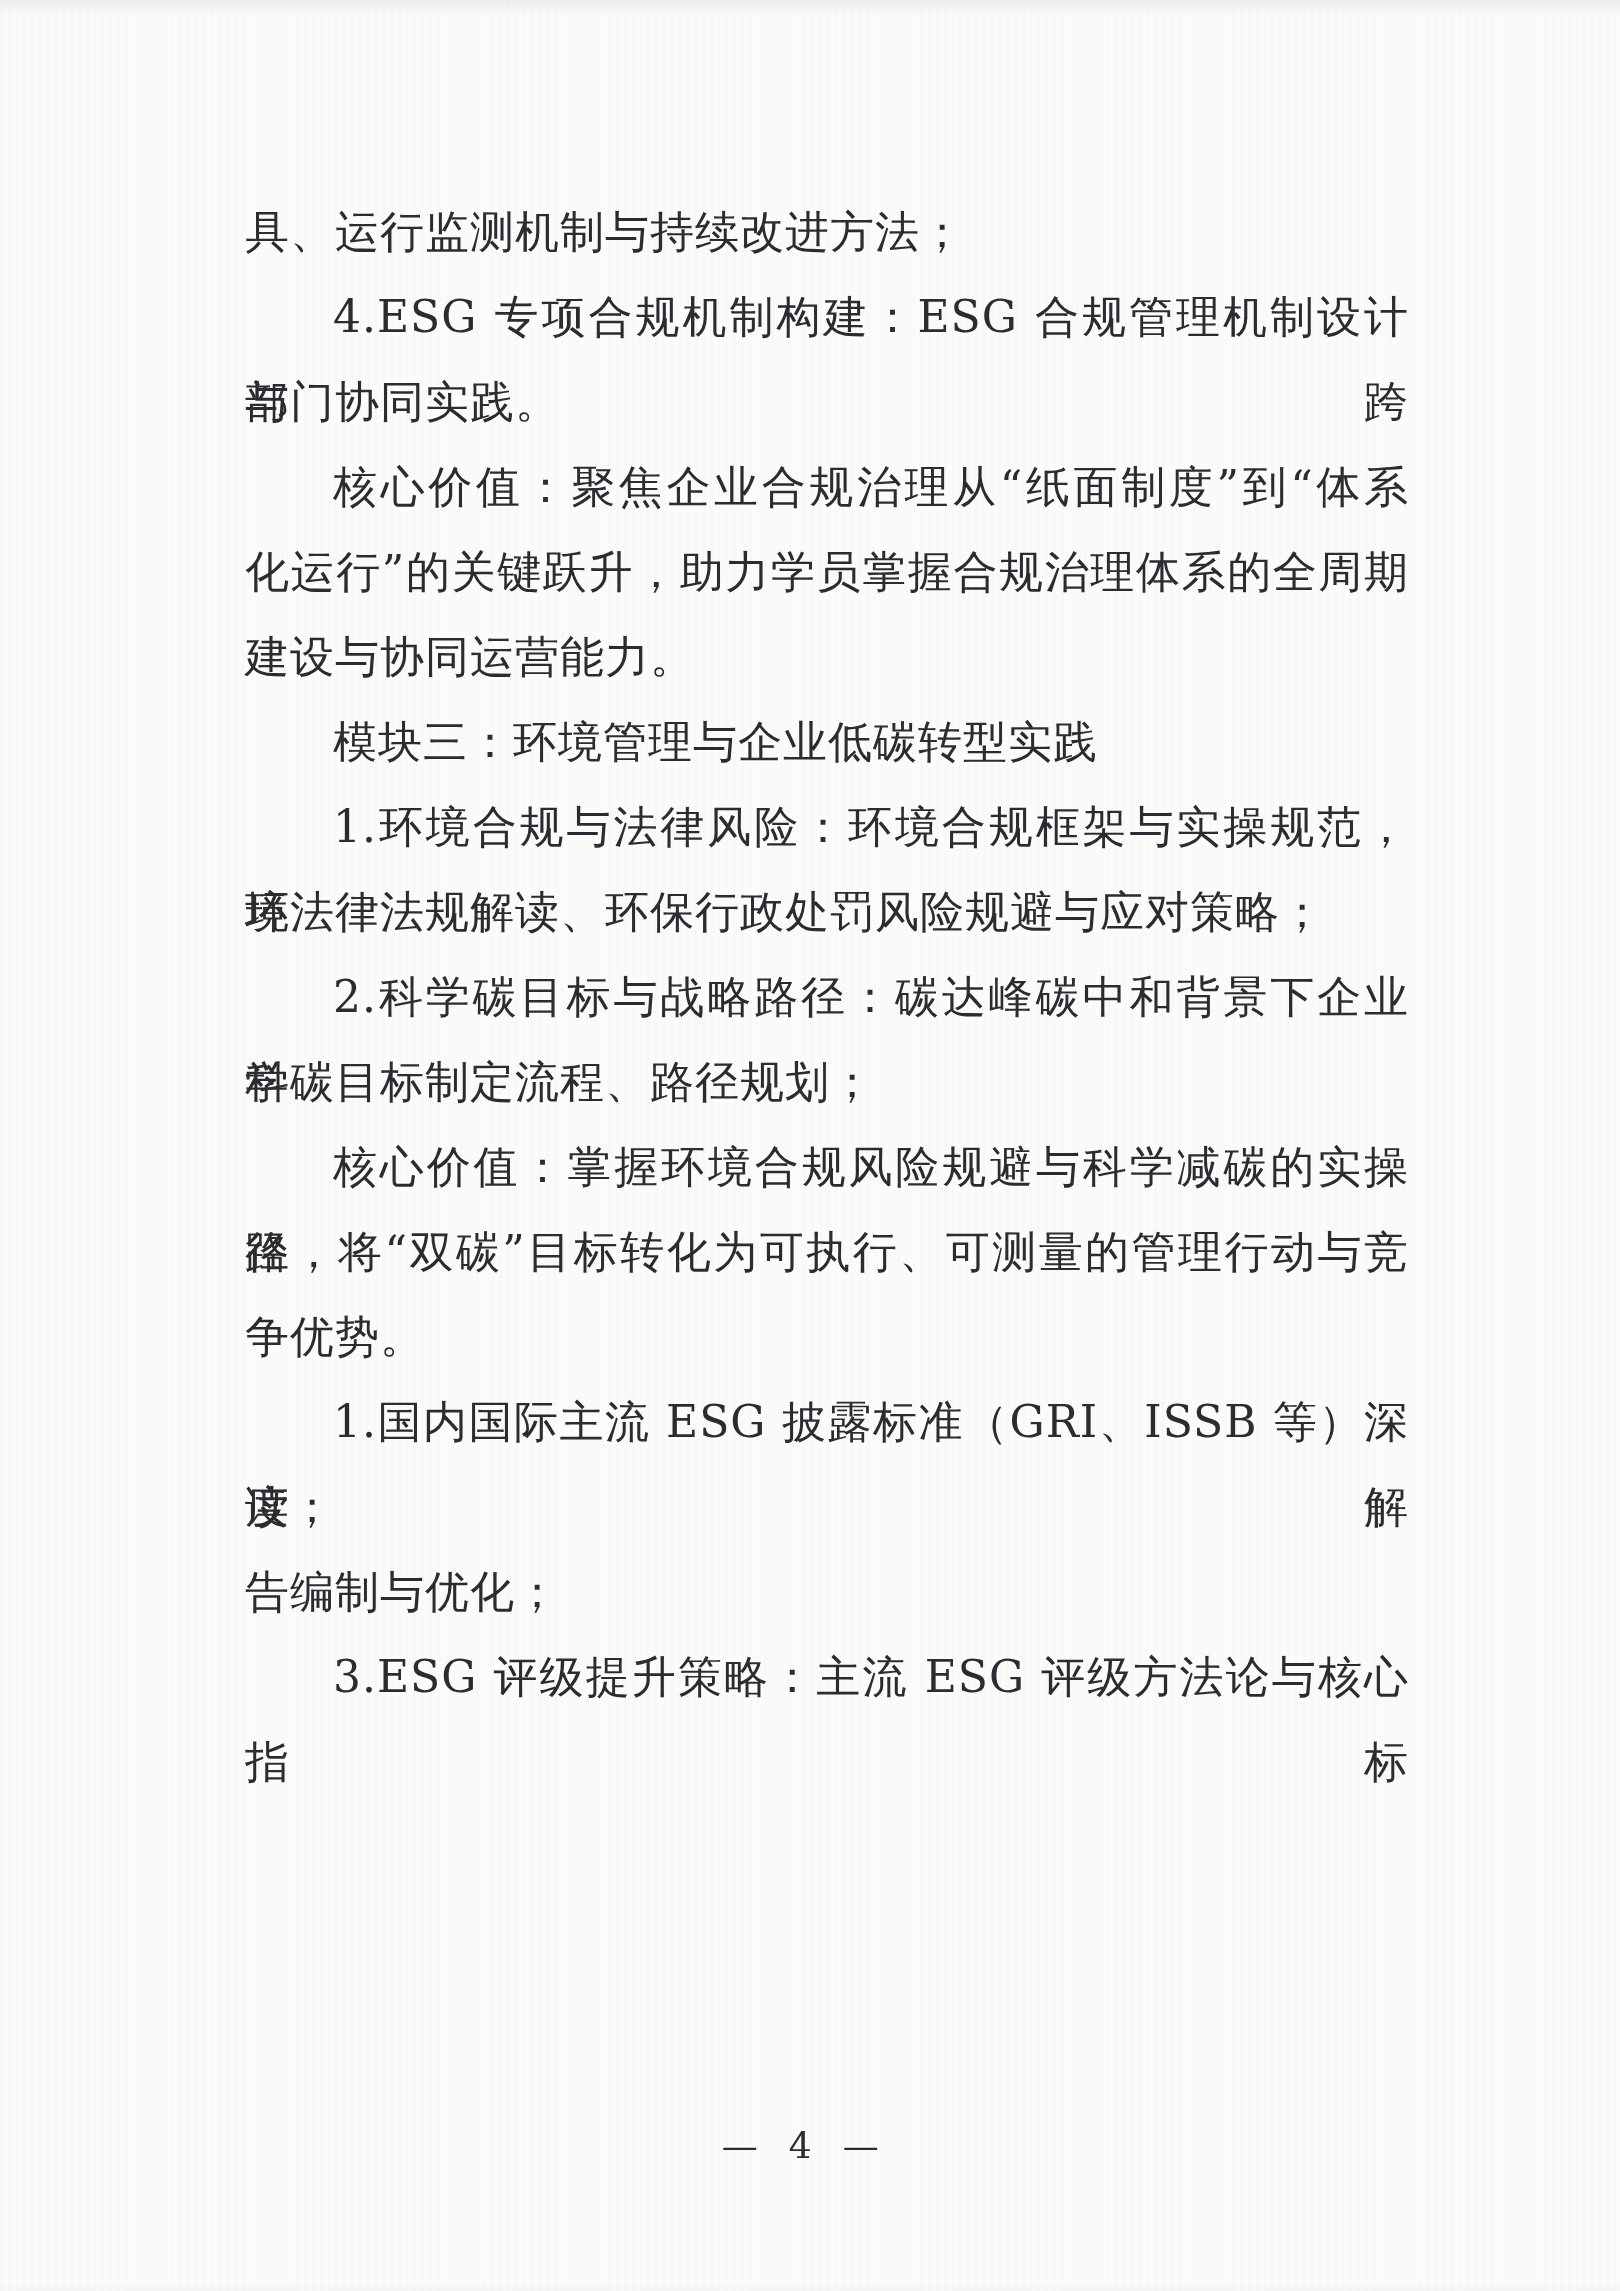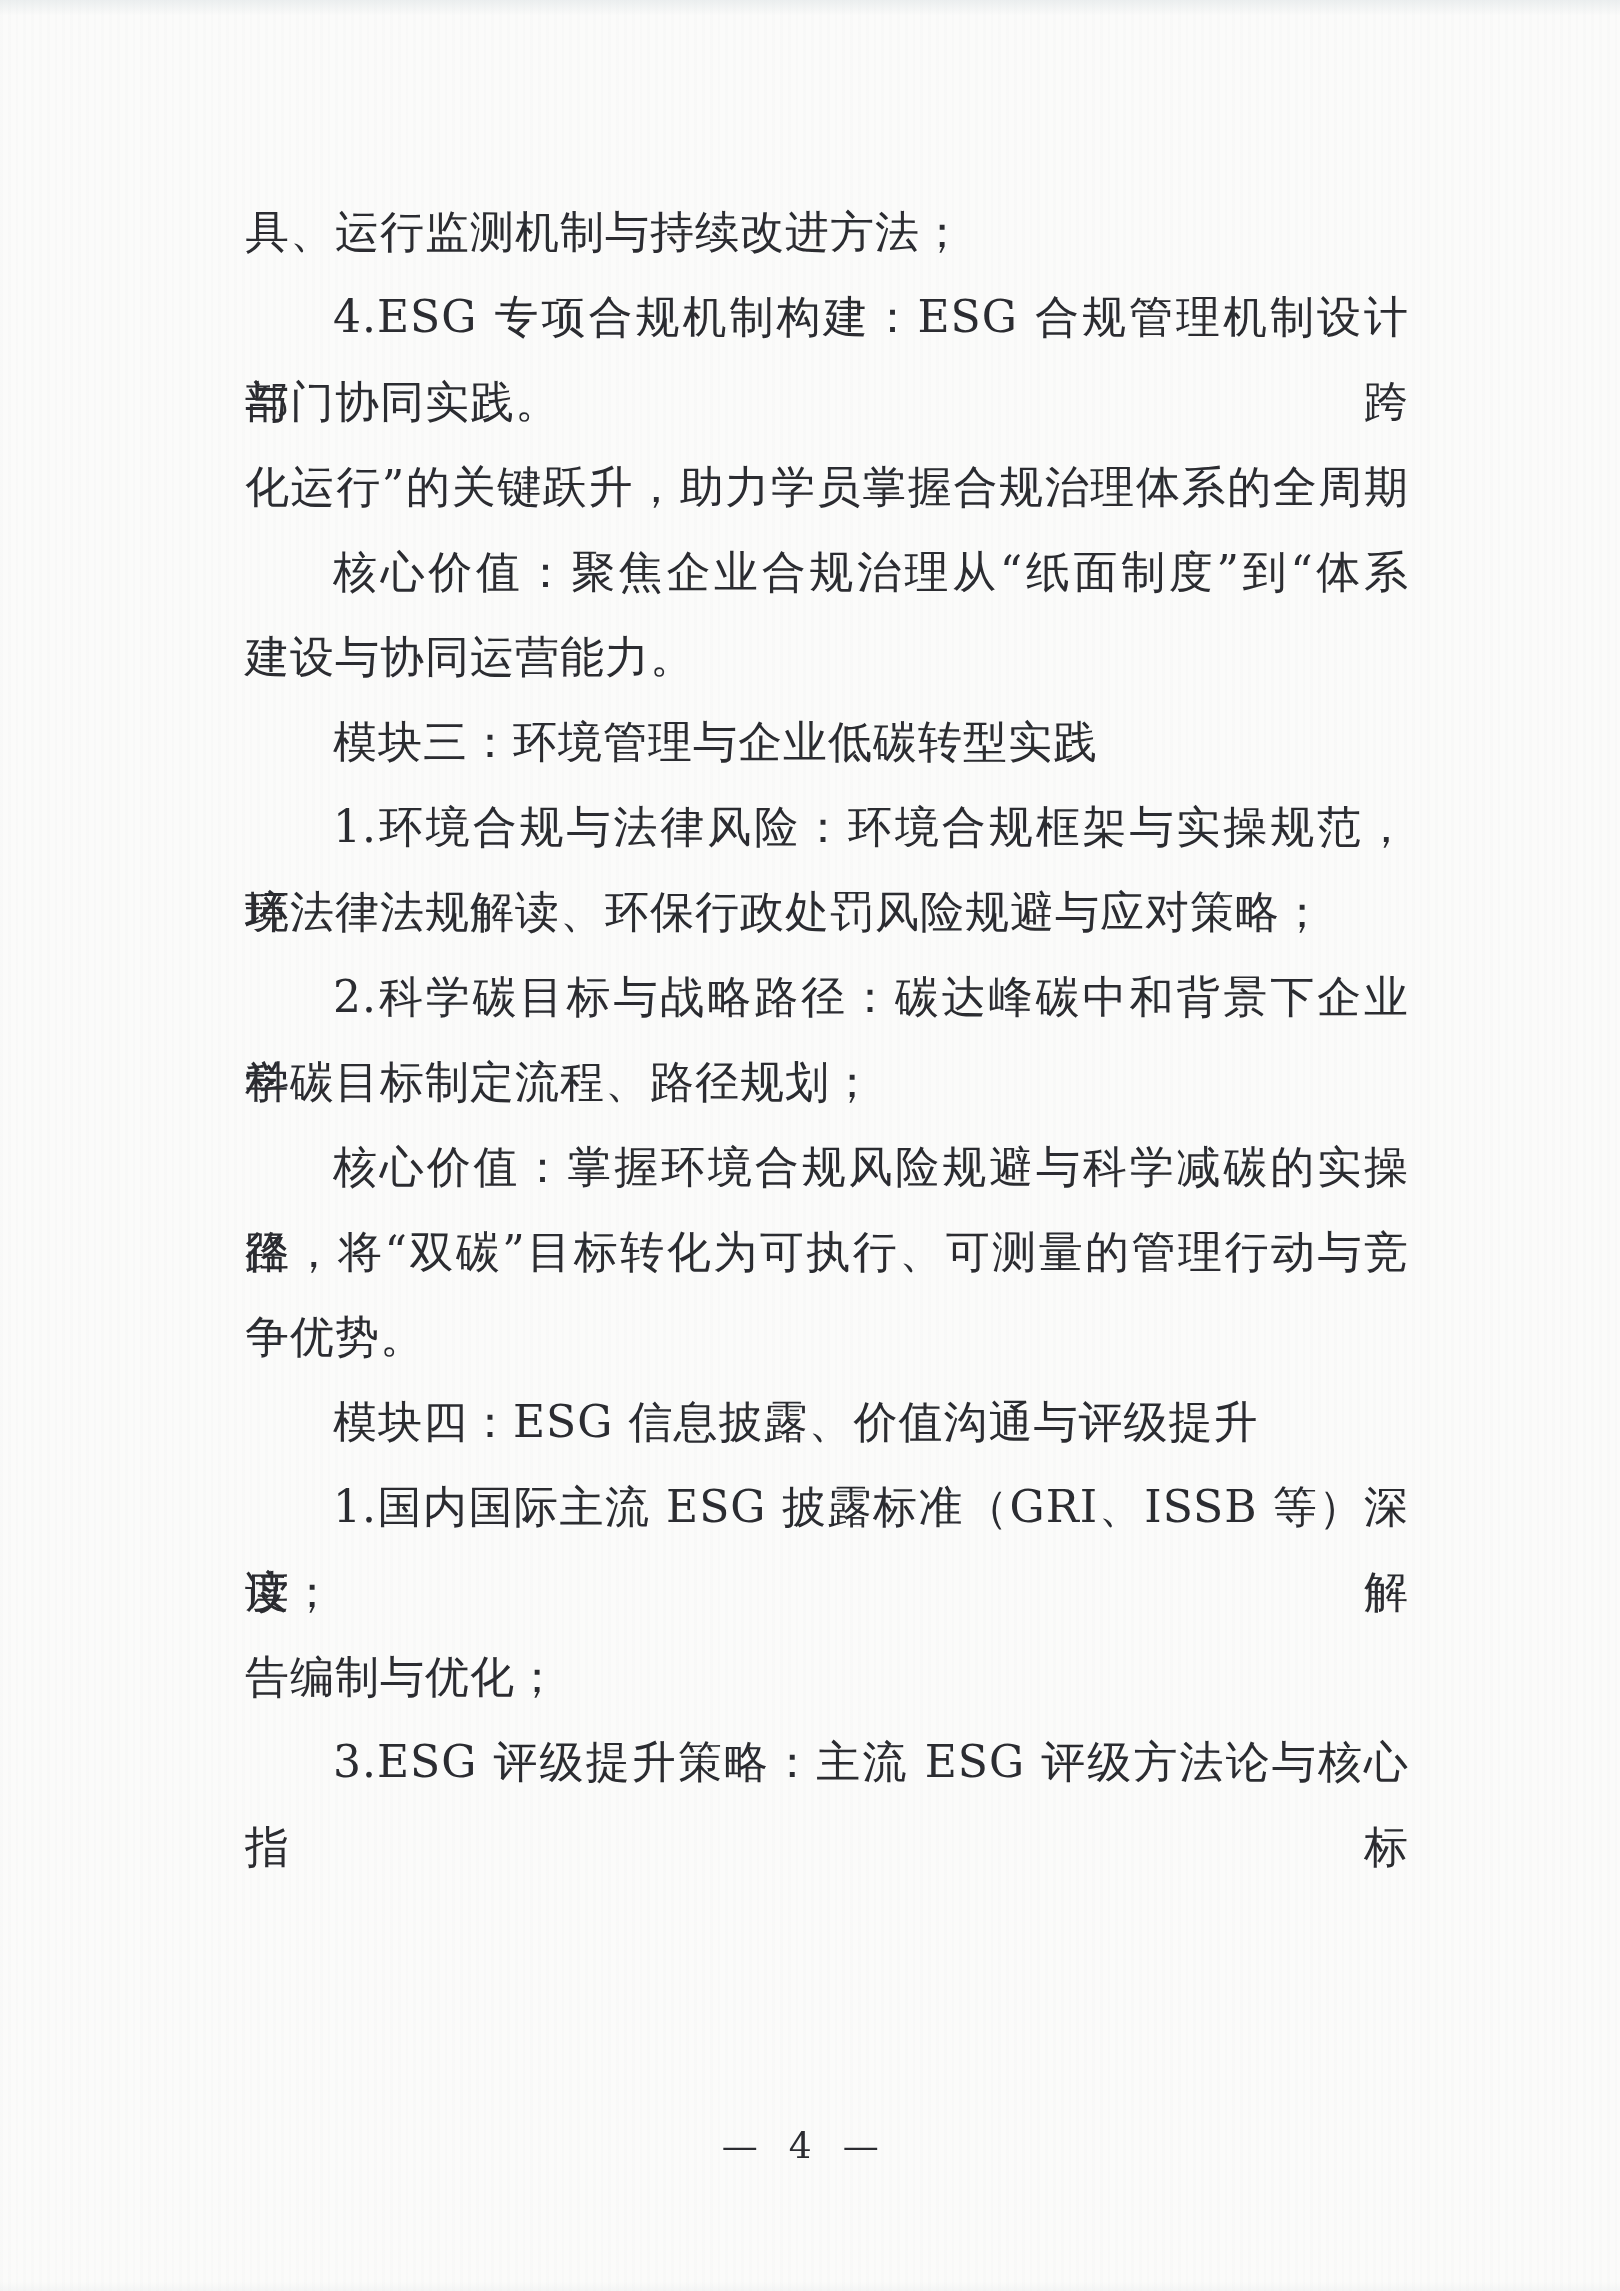--- a/index.html
+++ b/index.html
@@ -65,32 +65,31 @@
 <body>
 
 <div class="page">
   <div class="scan-texture"></div>
 
   <div class="doc-body">
 
   <div class="line">具、运行监测机制与持续改进方法；</div>
       <div class="line indent full">4.ESG 专项合规机制构建：ESG 合规管理机制设计与跨</div>
       <div class="line">部门协同实践。</div>
+      <div class="line indent full">核心价值：聚焦企业合规治理从“纸面制度”到“体系</div>
       <div class="line full">化运行”的关键跃升，助力学员掌握合规治理体系的全周期</div>
-      <div class="line indent full">核心价值：聚焦企业合规治理从“纸面制度”到“体系</div>
       <div class="line">建设与协同运营能力。</div>
       <div class="line indent">模块三：环境管理与企业低碳转型实践</div>
       <div class="line indent full">1.环境合规与法律风险：环境合规框架与实操规范，环</div>
       <div class="line">境法律法规解读、环保行政处罚风险规避与应对策略；</div>
       <div class="line indent full">2.科学碳目标与战略路径：碳达峰碳中和背景下企业科</div>
       <div class="line">学碳目标制定流程、路径规划；</div>
       <div class="line indent full">核心价值：掌握环境合规风险规避与科学减碳的实操路</div>
       <div class="line full">径，将“双碳”目标转化为可执行、可测量的管理行动与竞</div>
       <div class="line">争优势。</div>
-      <div class="line indent">模块四：ESG 信息披露、价值沟通与评级提升</div>
       <div class="line indent full">1.国内国际主流 ESG 披露标准（GRI、ISSB 等）深度解</div>
       <div class="line">读；</div>
       <div class="line">告编制与优化；</div>
       <div class="line indent full">3.ESG 评级提升策略：主流 ESG 评级方法论与核心指标</div>
     </div>
 
   <div class="page-footer">— 4 —</div>
 </div>
 
 

